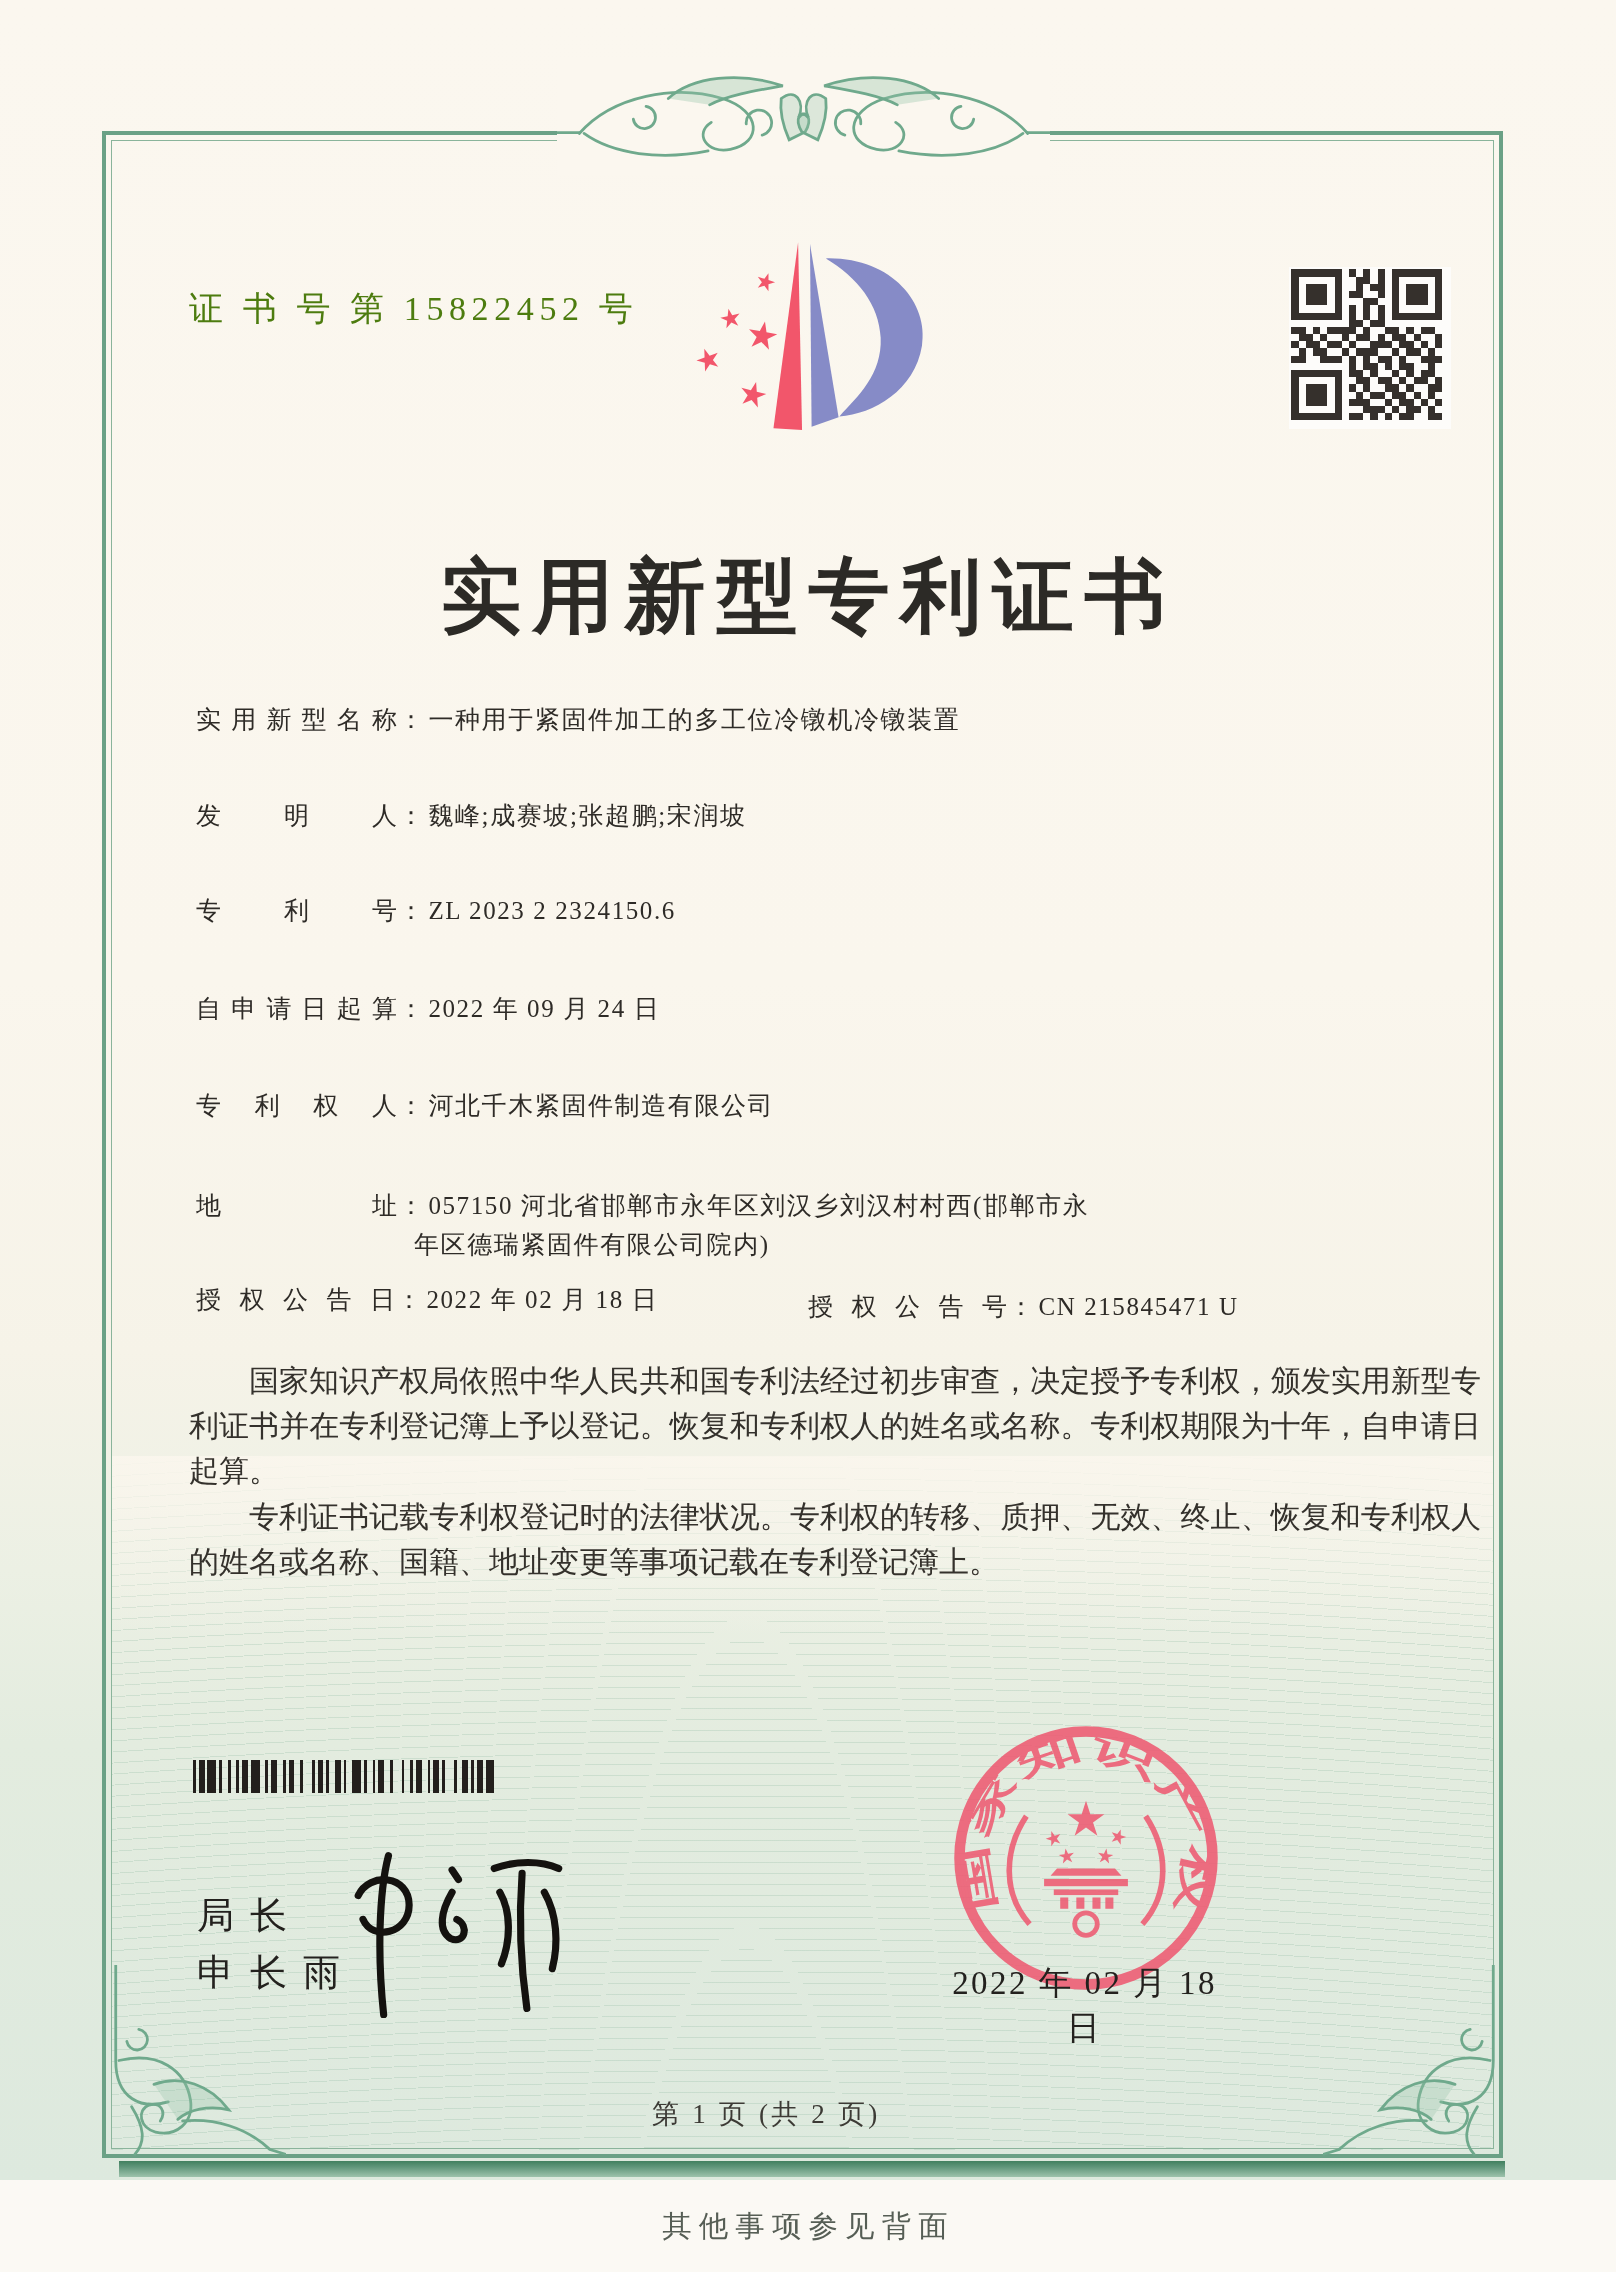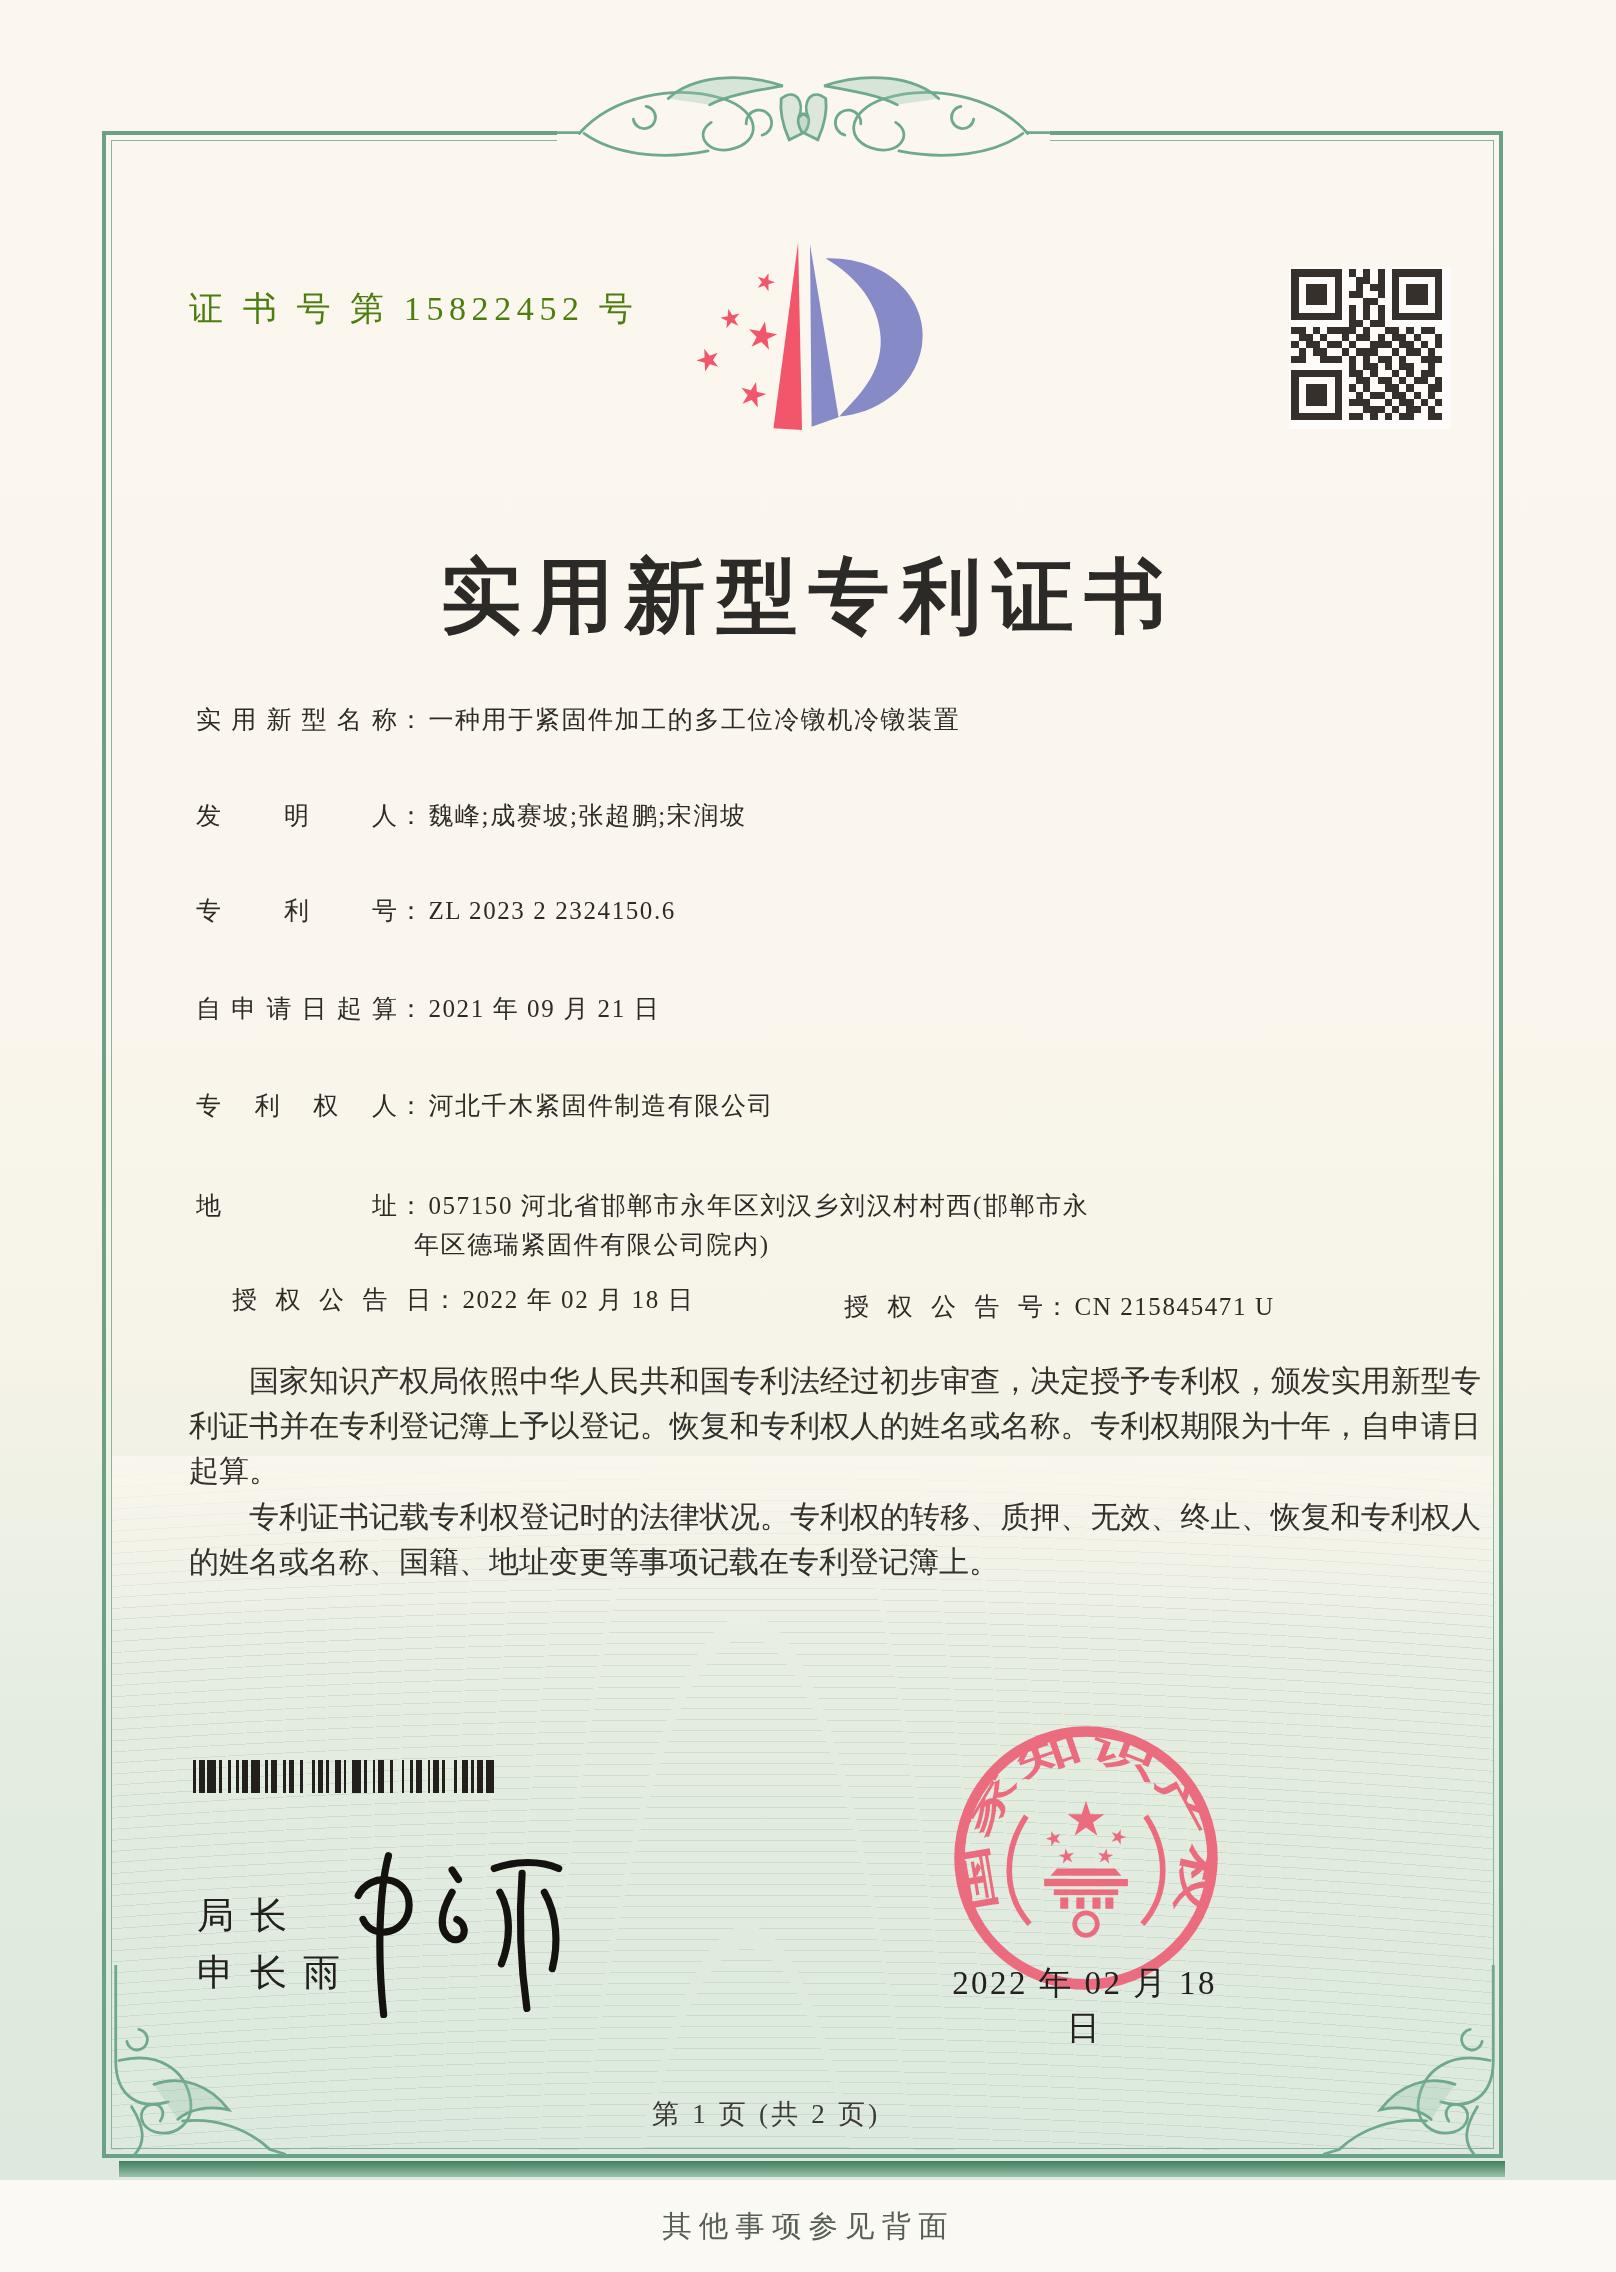--- a/index.html
+++ b/index.html
@@ -23,21 +23,21 @@
       repeating-radial-gradient(2069px 1194px at 46% 3422px,
         rgba(122,172,146,.22) 0 1.6px, rgba(122,172,146,0) 1.6px 19px);}
   #bottom-band{left:119px;top:2161px;width:1386px;height:16px;
     background:linear-gradient(180deg,#41805f 0%,#5e9579 35%,#9dc2ac 100%);}
   
   .certno{left:189px;top:286px;font-size:34px;letter-spacing:5.6px;color:#4d7c0f;}
   .title{left:50%;transform:translateX(-50%);top:543px;font-size:81px;font-weight:bold;
     letter-spacing:11px;color:#2c2a26;white-space:nowrap;}
   .row{font-size:25px;color:#2e2b27;white-space:nowrap;}
   .f-label{display:inline-block;width:201px;text-align:justify;text-align-last:justify;}
-  .f-label5{display:inline-block;width:199px;text-align:justify;text-align-last:justify;margin-left:36px;}
+  .f-label5{display:inline-block;width:199px;text-align:justify;text-align-last:justify;}
   .colon{display:inline-block;margin:0 4.8px 0 1.6px;}
   .f-value{letter-spacing:1.6px;}
   .para{left:189px;width:1292px;font-size:30px;line-height:45px;text-align:justify;
     text-indent:60px;color:#34312c;}
   .pageinfo{left:652px;top:2096px;font-size:27px;letter-spacing:3.2px;color:#3c3a35;}
   .backnote{left:0;top:2207px;width:1617px;text-align:center;font-size:29.4px;
     letter-spacing:7.2px;color:#565e55;}
   .director{left:197px;font-size:37px;letter-spacing:16px;color:#23211e;}
   .sealdate{left:947px;top:1961px;width:275px;text-align:center;font-size:33px;
     letter-spacing:2.4px;color:#23211e;}
@@ -606,21 +606,21 @@
 <div class="abs row" style="left:196px;top:703px">
   <span class="f-label">实用新型名称</span><span class="colon">：</span><span class="f-value">一种用于紧固件加工的多工位冷镦机冷镦装置</span>
 </div>
 <div class="abs row" style="left:196px;top:799px">
   <span class="f-label">发明人</span><span class="colon">：</span><span class="f-value">魏峰;成赛坡;张超鹏;宋润坡</span>
 </div>
 <div class="abs row" style="left:196px;top:894px">
   <span class="f-label">专利号</span><span class="colon">：</span><span class="f-value">ZL 2023 2 2324150.6</span>
 </div>
 <div class="abs row" style="left:196px;top:992px">
-  <span class="f-label">自申请日起算</span><span class="colon">：</span><span class="f-value">2021 年 09 月 21 日</span>
+  <span class="f-label">自申请日起算</span><span class="colon">：</span><span class="f-value">2022 年 09 月 24 日</span>
 </div>
 <div class="abs row" style="left:196px;top:1089px">
   <span class="f-label">专利权人</span><span class="colon">：</span><span class="f-value">河北千木紧固件制造有限公司</span>
 </div>
 <div class="abs row" style="left:196px;top:1189px">
   <span class="f-label">地址</span><span class="colon">：</span><span class="f-value">057150 河北省邯郸市永年区刘汉乡刘汉村村西(邯郸市永</span>
 </div>
 <div class="abs row" style="left:414px;top:1228px">
   <span class="f-value">年区德瑞紧固件有限公司院内)</span>
 </div>

